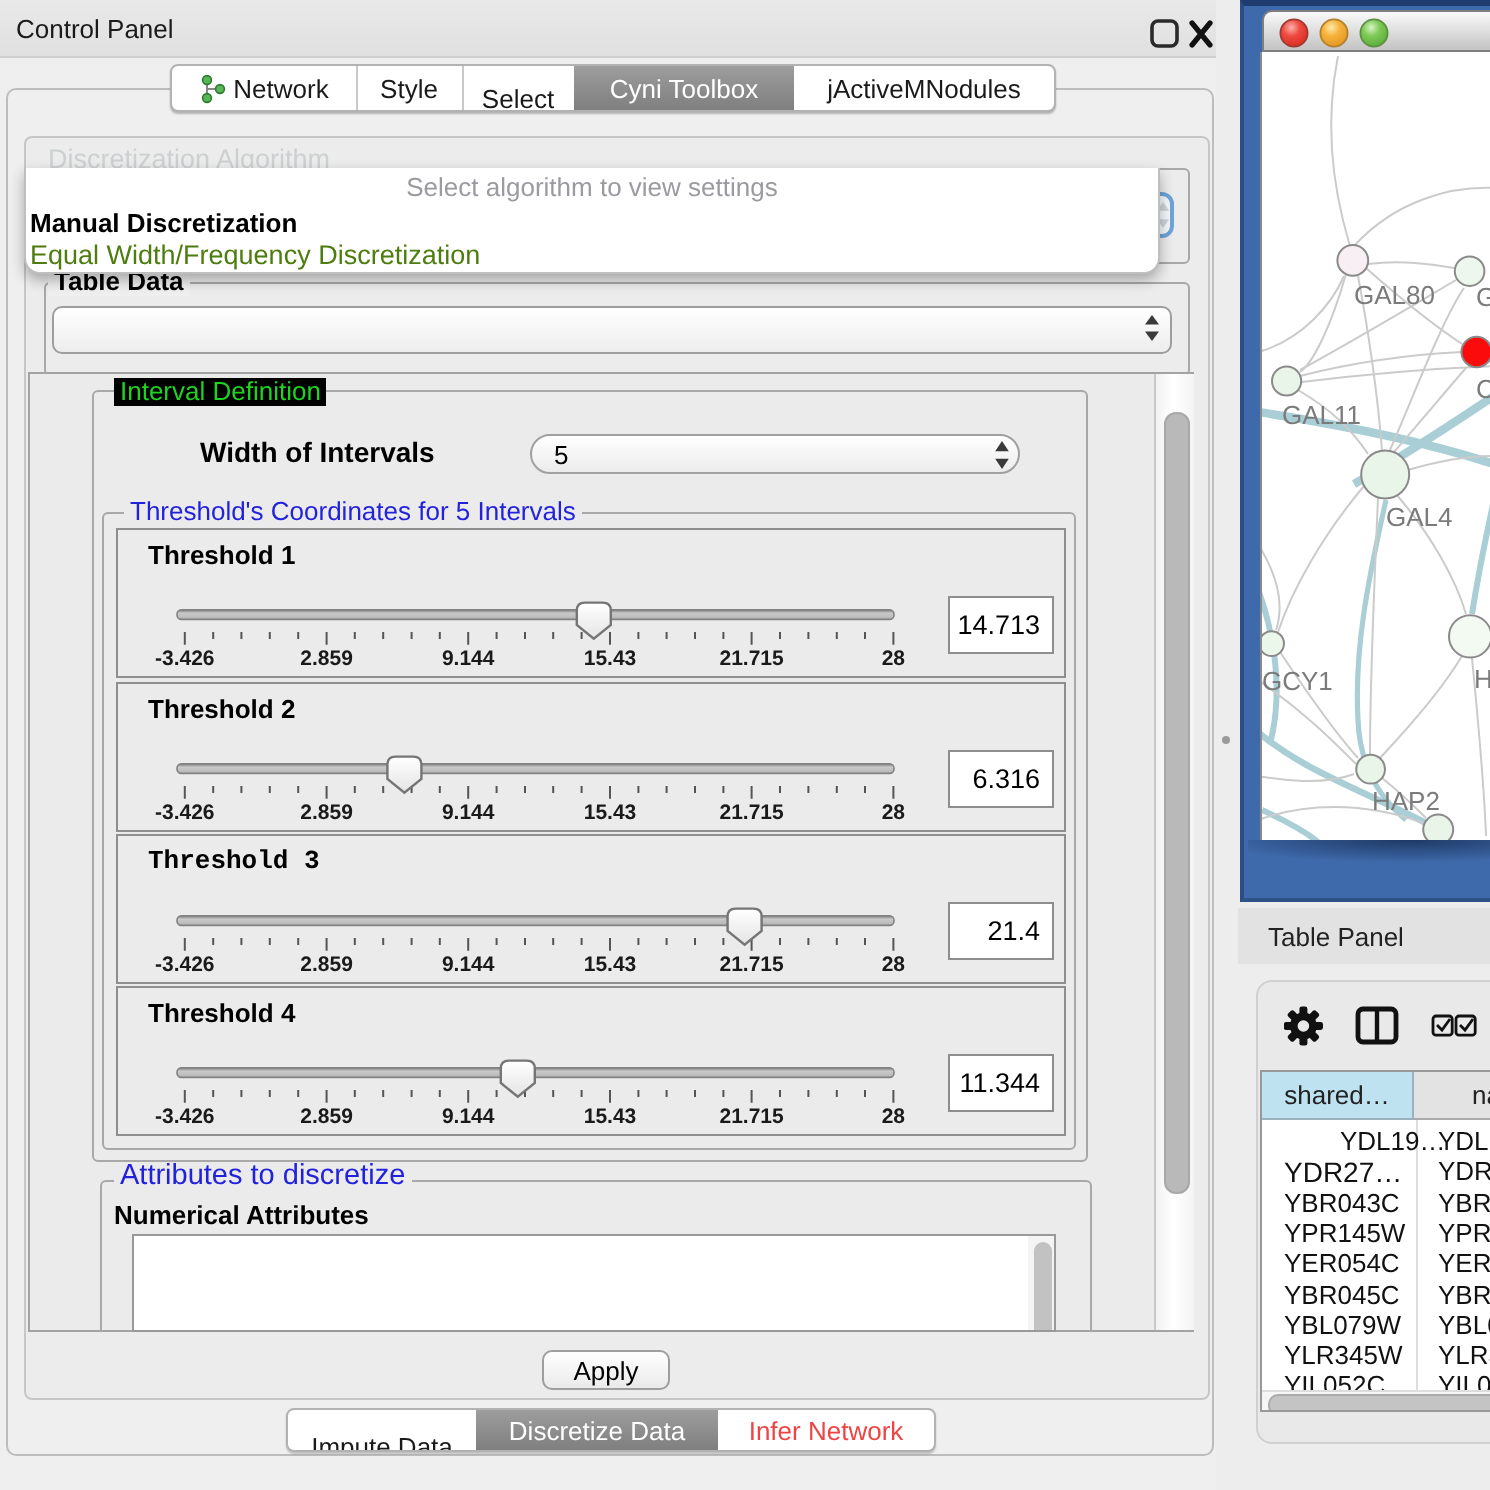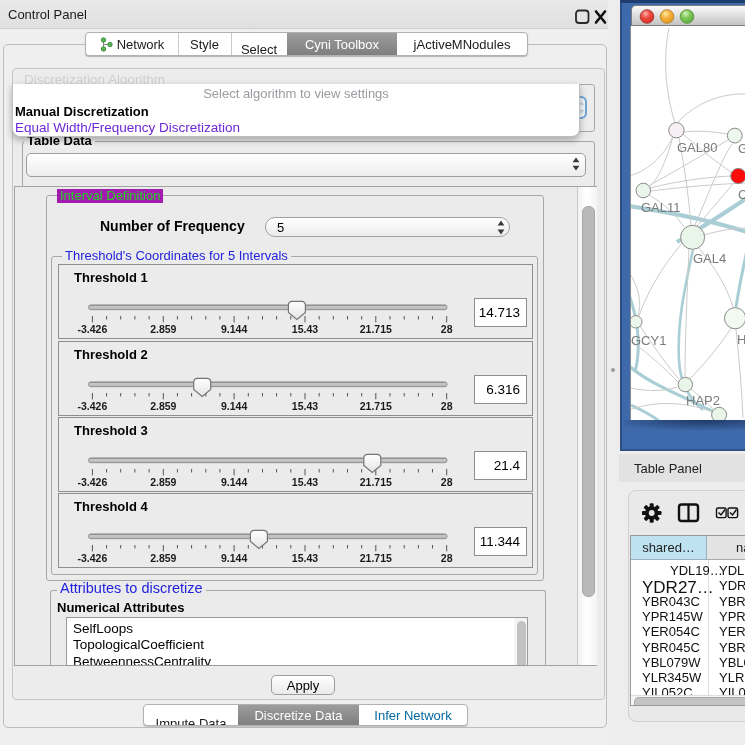--- a/index.html
+++ b/index.html
@@ -40,22 +40,22 @@
 <div class="abs" style="left:26px;top:153px;width:558px;height:22px;background:linear-gradient(#ffffff,#ededed);border:1px solid #9e9e9e;border-radius:5px;"></div>
 <svg class="abs" style="left:572px;top:157px;" width="8" height="14" viewBox="0 0 8 14">
       <path d="M4 0.5 L7.5 5.3 H0.5 Z" fill="#3a3a3a"></path>
       <path d="M4 13.5 L7.5 8.7 H0.5 Z" fill="#3a3a3a"></path>
     </svg>
 <div class="abs" style="left:14px;top:186px;width:583px;height:480px;background:#ebebeb;border:1px solid #a3a3a3;box-sizing:border-box;overflow:hidden;">
 </div>
 <div class="abs" style="left:577px;top:187px;width:19px;height:478px;background:linear-gradient(90deg,#f2f2f2,#ffffff 45%,#f4f4f4);border-left:1px solid #c9c9c9;"></div>
 <div class="abs" style="left:582px;top:206px;width:11px;height:389px;background:#b9b9b9;border:1px solid #a8a8a8;border-radius:6px;"></div>
 <div class="abs" style="left:46px;top:195px;width:496px;height:384px;border:1px solid #a8a8a8;border-radius:3px;"></div>
-<div class="grouplab" style="left:57px;top:189px;color:#1fd41f;background:#a21caf;">Interval Definition</div>
-<div class="abs" style="left:100px;top:218px;font-size:14px;font-weight:bold;color:#000;">Number of Frequency</div>
+<div class="grouplab" style="left:57px;top:189px;color:#1fd41f;background:#000000;">Interval Definition</div>
+<div class="abs" style="left:100px;top:218px;font-size:14px;font-weight:bold;color:#000;">Width of Intervals</div>
 <div class="abs" style="left:265px;top:217px;width:245px;height:20px;background:linear-gradient(#ffffff,#ececec);border:1px solid #a0a0a0;border-radius:10px;box-sizing:border-box;"></div>
 <div class="abs" style="left:277px;top:220px;font-size:13px;">5</div>
 <svg class="abs" style="left:497px;top:219.5px;" width="8" height="15" viewBox="0 0 8 15">
       <path d="M4 0.5 L7.4 5.6 H0.6 Z" fill="#3a3a3a"></path>
       <path d="M4 14.5 L7.4 9.4 H0.6 Z" fill="#3a3a3a"></path>
     </svg>
 <div class="abs" style="left:51px;top:256px;width:485px;height:317px;border:1px solid #a8a8a8;border-radius:3px;"></div>
 <div class="grouplab" style="left:62px;top:249px;color:#2222dd;background:#ebebeb;">Threshold's Coordinates for 5 Intervals</div>
 <div class="abs" style="left:58px;top:264px;width:473px;height:73px;border:1px solid #8e8e8e;"></div>
 <div class="abs" style="left:74px;top:270px;font-size:13px;font-weight:bold;">Threshold 1</div>
@@ -101,21 +101,21 @@
       <text x="34.4" y="68.5" font-size="10.5" font-weight="bold" font-family="Liberation Sans" text-anchor="middle" fill="#1a1a1a">-3.426</text>
       <text x="105.3" y="68.5" font-size="10.5" font-weight="bold" font-family="Liberation Sans" text-anchor="middle" fill="#1a1a1a">2.859</text>
       <text x="176.1" y="68.5" font-size="10.5" font-weight="bold" font-family="Liberation Sans" text-anchor="middle" fill="#1a1a1a">9.144</text>
       <text x="247.0" y="68.5" font-size="10.5" font-weight="bold" font-family="Liberation Sans" text-anchor="middle" fill="#1a1a1a">15.43</text>
       <text x="317.8" y="68.5" font-size="10.5" font-weight="bold" font-family="Liberation Sans" text-anchor="middle" fill="#1a1a1a">21.715</text>
       <text x="388.7" y="68.5" font-size="10.5" font-weight="bold" font-family="Liberation Sans" text-anchor="middle" fill="#1a1a1a">28</text>
       <path d="M135.7 48.5 L135.7 41.3 Q135.7 37.3 139.7 37.3 L148.7 37.3 Q152.7 37.3 152.7 41.3 L152.7 48.5 L144.2 55.4 Z" fill="url(#th341)" stroke="#757575" stroke-width="1.2"></path>
     </svg>
 <div class="abs" style="left:474px;top:375px;width:53px;height:29px;background:#fff;border:1px solid #8e8e8e;box-sizing:border-box;font-size:13.5px;display:flex;align-items:center;justify-content:flex-end;padding-right:6px;">6.316</div>
 <div class="abs" style="left:58px;top:417px;width:473px;height:73px;border:1px solid #8e8e8e;"></div>
-<div class="abs" style="left:74px;top:423px;font-size:13px;font-weight:bold;">Threshold 3</div>
+<div class="abs" style="left:74px;top:423px;font-size:13px;font-weight:bold;font-family:Liberation Mono, monospace;">Threshold 3</div>
 <svg class="abs" style="left:58px;top:417px;" width="473" height="73" viewBox="0 0 473 73">
       <defs>
         <linearGradient id="tg417" x1="0" y1="0" x2="0" y2="1">
           <stop offset="0" stop-color="#7d7d7d"></stop>
           <stop offset="0.35" stop-color="#c9c9c9"></stop>
           <stop offset="1" stop-color="#b5b5b5"></stop>
         </linearGradient>
         <linearGradient id="th417" x1="0" y1="0" x2="0" y2="1">
           <stop offset="0" stop-color="#ffffff"></stop>
           <stop offset="1" stop-color="#e4e4e4"></stop>
@@ -154,35 +154,34 @@
       <text x="247.0" y="68.5" font-size="10.5" font-weight="bold" font-family="Liberation Sans" text-anchor="middle" fill="#1a1a1a">15.43</text>
       <text x="317.8" y="68.5" font-size="10.5" font-weight="bold" font-family="Liberation Sans" text-anchor="middle" fill="#1a1a1a">21.715</text>
       <text x="388.7" y="68.5" font-size="10.5" font-weight="bold" font-family="Liberation Sans" text-anchor="middle" fill="#1a1a1a">28</text>
       <path d="M192.4 48.5 L192.4 41.3 Q192.4 37.3 196.4 37.3 L205.4 37.3 Q209.4 37.3 209.4 41.3 L209.4 48.5 L200.9 55.4 Z" fill="url(#th493)" stroke="#757575" stroke-width="1.2"></path>
     </svg>
 <div class="abs" style="left:474px;top:527px;width:53px;height:29px;background:#fff;border:1px solid #8e8e8e;box-sizing:border-box;font-size:13.5px;display:flex;align-items:center;justify-content:flex-end;padding-right:6px;">11.344</div>
 <div class="abs" style="left:50px;top:590px;width:494px;height:75px;border:1px solid #a8a8a8;border-top-left-radius:3px;border-top-right-radius:3px;border-bottom:none;"></div>
 <div class="grouplab" style="left:57px;top:581px;color:#2222dd;background:#ebebeb;font-size:14.5px;line-height:15px;">Attributes to discretize</div>
 <div class="abs" style="left:57px;top:600px;font-size:13px;font-weight:bold;">Numerical Attributes</div>
 <div class="abs" style="left:66px;top:617px;width:462px;height:49px;background:#fff;border:1px solid #999;box-sizing:border-box;overflow:hidden;">
-<div style="position:absolute;left:6px;top:3px;font-size:13.5px;line-height:16.3px;color:#000;">SelfLoops<br>TopologicalCoefficient<br>BetweennessCentrality</div>
 <div style="position:absolute;right:0;top:0;width:13px;height:49px;background:#f4f4f4;"></div>
 <div style="position:absolute;right:1px;top:3px;width:9px;height:46px;background:#c2c2c2;border-radius:5px 5px 0 0;"></div>
 </div>
 <div class="abs" style="left:271px;top:675px;width:62px;height:18px;background:linear-gradient(#ffffff,#eaeaea);border:1px solid #9e9e9e;border-radius:5px;display:flex;align-items:center;justify-content:center;font-size:13px;">Apply</div>
 <div class="abs" style="left:143px;top:704px;width:323px;height:20px;background:#fff;border:1px solid #b2b2b2;border-radius:4px;box-shadow:0 1px 1px rgba(0,0,0,0.2);overflow:hidden;">
 <div class="abs" style="left:0px;top:0;width:94px;height:36px;color:#1a1a1a;display:flex;align-items:center;justify-content:center;font-size:13px;">Impute Data</div>
 <div class="abs" style="left:94px;top:0;width:121px;height:20px;background:linear-gradient(#9d9d9d,#7f7f7f);color:#fff;display:flex;align-items:center;justify-content:center;font-size:13px;">Discretize Data</div>
-<div class="abs" style="left:215px;top:0;width:108px;height:20px;color:#0369a1;display:flex;align-items:center;justify-content:center;font-size:13px;">Infer Network</div>
+<div class="abs" style="left:215px;top:0;width:108px;height:20px;color:#ef4444;display:flex;align-items:center;justify-content:center;font-size:13px;">Infer Network</div>
 </div>
 <div class="abs" style="left:24px;top:72px;font-size:13.5px;color:#ccd0d1;">Discretization Algorithm</div>
 <div class="abs" style="left:12px;top:84px;width:566px;height:52px;background:#fff;border:1px solid #bfbfbf;border-top:none;border-radius:0 0 8px 8px;box-shadow:0 3px 7px rgba(0,0,0,0.30);">
 <div style="position:absolute;left:0;top:2px;width:100%;text-align:center;font-size:13px;color:#9a9aa0;">Select algorithm to view settings</div>
 <div style="position:absolute;left:2px;top:19.5px;font-size:13px;font-weight:bold;color:#000;">Manual Discretization</div>
-<div style="position:absolute;left:2px;top:36px;font-size:13.5px;color:#6d28d9;">Equal Width/Frequency Discretization</div>
+<div style="position:absolute;left:2px;top:36px;font-size:13.5px;color:#4d7c0f;">Equal Width/Frequency Discretization</div>
 </div>
 </div>
 <div class="abs" style="left:611px;top:368px;width:4px;height:4px;background:#9a9a9a;border-radius:2px;"></div>
 <div class="abs" style="left:620px;top:0;width:125px;height:451px;background:#3e69aa;border-top:3px solid #1f3c70;border-left:2px solid #2c4c85;border-bottom:2px solid #2e5187;box-sizing:border-box;"></div>
 <div class="abs" style="left:624px;top:420px;width:121px;height:18px;background:radial-gradient(ellipse 140px 16px at 80px 0px,rgba(10,25,55,0.6),rgba(62,105,170,0) 70%);"></div>
 <div class="abs" style="left:631px;top:5px;width:114px;height:21px;background:linear-gradient(#fafafa,#c3c3c3);border:1px solid #7e7e7e;border-right:none;border-radius:5px 0 0 0;box-sizing:border-box;"></div>
 <svg class="abs" style="left:638px;top:9px;" width="60" height="15" viewBox="0 0 60 15">
 <defs>
 <radialGradient id="rb" cx="0.4" cy="0.3" r="0.8">
         <stop offset="0" stop-color="#ffb2ae"></stop>
@@ -283,21 +282,21 @@
 <rect x="86" y="5" width="9.6" height="9.6" rx="1.5"></rect>
       <path d="M88 9.5 L90.5 12 L94.5 6.5"></path>
 </g>
   </svg>
 <div class="abs" style="left:630px;top:535px;width:120px;height:171px;background:#fff;border:1px solid #999;border-right:none;box-sizing:border-box;overflow:hidden;">
 <div style="position:absolute;left:0;top:0;width:76px;height:24px;background:#bfe2f1;border-right:1px solid #9ab2be;border-bottom:1px solid #9ab2be;box-sizing:border-box;text-align:center;line-height:24px;font-size:13px;color:#222;">shared…</div>
 <div style="position:absolute;left:76px;top:0;width:46px;height:24px;background:#e3e3e3;border-bottom:1px solid #aaa;box-sizing:border-box;font-size:13px;color:#222;padding-left:29px;line-height:24px;">na</div>
 <div style="position:absolute;left:77px;top:24px;width:1px;height:136px;background:#ddd;"></div>
 <div style="position:absolute;left:11px;top:27.0px;font-size:13px;color:#111;margin-left:28px;">YDL19…</div>
 <div style="position:absolute;left:88px;top:27.0px;font-size:13px;color:#111;">YDL1</div>
-<div style="position:absolute;left:11px;top:42.3px;font-size:17px;color:#111;">YDR27…</div>
+<div style="position:absolute;left:11px;top:42.3px;font-size:14px;color:#111;">YDR27…</div>
 <div style="position:absolute;left:88px;top:42.3px;font-size:13px;color:#111;">YDR2</div>
 <div style="position:absolute;left:11px;top:57.6px;font-size:13px;color:#111;">YBR043C</div>
 <div style="position:absolute;left:88px;top:57.6px;font-size:13px;color:#111;">YBR0</div>
 <div style="position:absolute;left:11px;top:72.9px;font-size:13px;color:#111;">YPR145W</div>
 <div style="position:absolute;left:88px;top:72.9px;font-size:13px;color:#111;">YPR1</div>
 <div style="position:absolute;left:11px;top:88.2px;font-size:13px;color:#111;">YER054C</div>
 <div style="position:absolute;left:88px;top:88.2px;font-size:13px;color:#111;">YER0</div>
 <div style="position:absolute;left:11px;top:103.5px;font-size:13px;color:#111;">YBR045C</div>
 <div style="position:absolute;left:88px;top:103.5px;font-size:13px;color:#111;">YBR0</div>
 <div style="position:absolute;left:11px;top:118.8px;font-size:13px;color:#111;">YBL079W</div>

